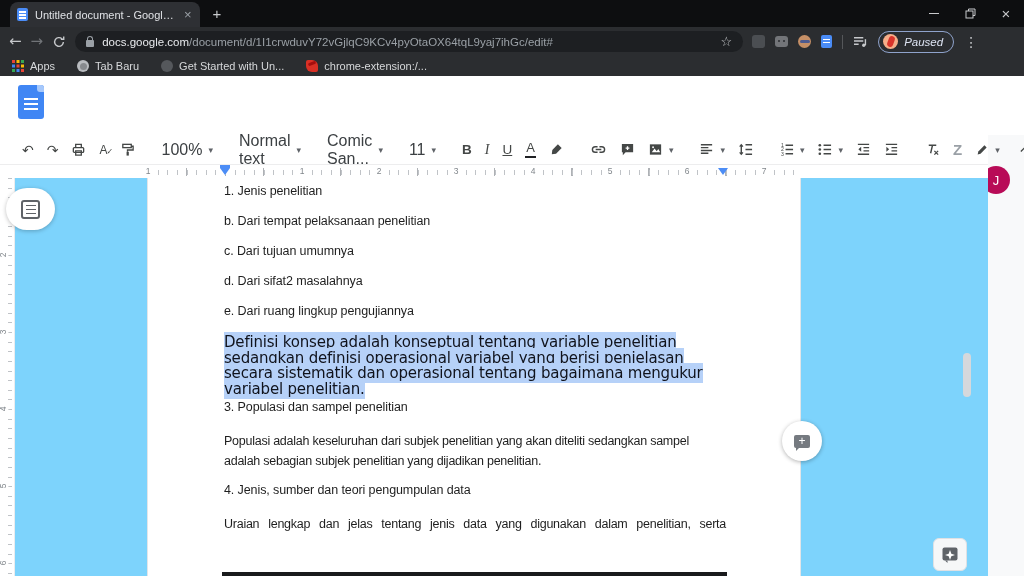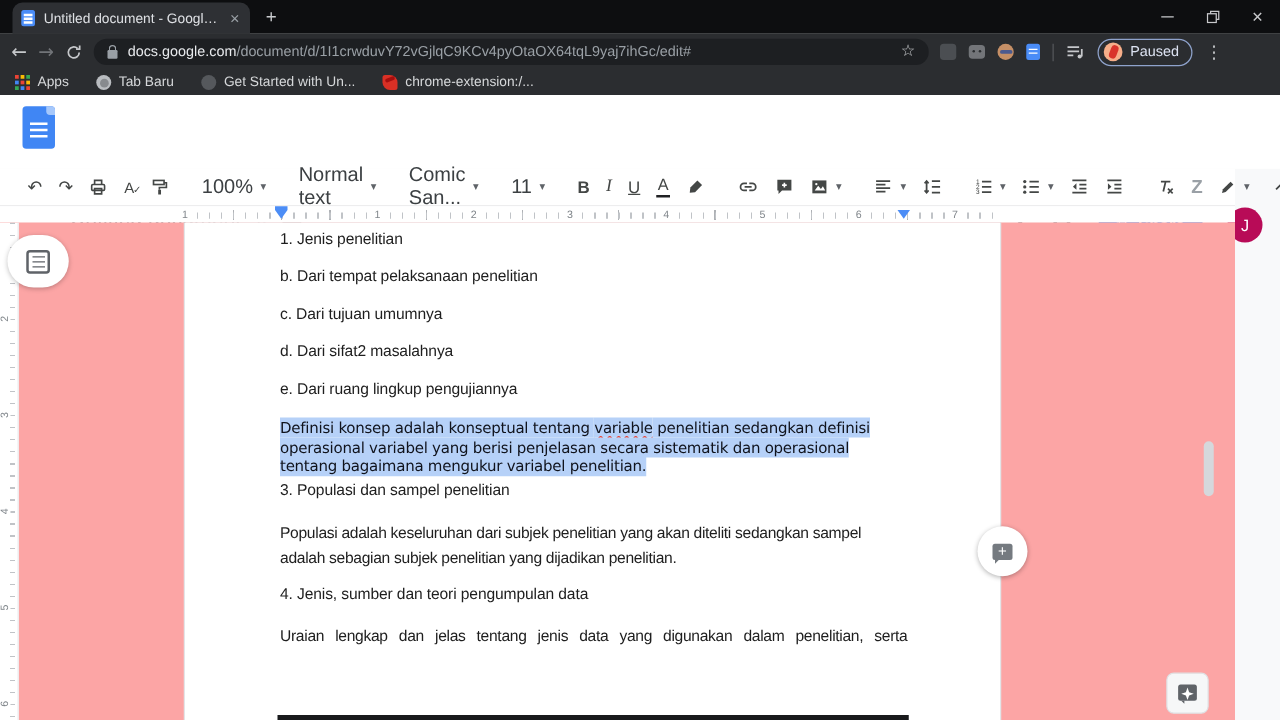--- a/index.html
+++ b/index.html
@@ -51,21 +51,21 @@
   .ext-doc { width:11px; height:13px; background:#4a8cf7; border-radius:2px; position:relative; }
   .ext-doc::after { content:""; position:absolute; left:2px; top:3.5px; width:7px; height:1.5px;
     background:#fff; box-shadow:0 3px 0 #fff; }
   .ext-sep { width:1px; height:14px; background:#55575a; }
   .paused-pill {
     display:flex; align-items:center; gap:6px; border:1px solid #8fa3cc; border-radius:12px;
     height:22px; padding:0 10px 0 4px;
   }
   .paused-dot { width:15px; height:15px; border-radius:50%; background:#f6ae89; position:relative; overflow:hidden;}
   .paused-dot::after{content:"";position:absolute;left:5px;top:2px;width:6px;height:11px;background:#d9342b;border-radius:4px;transform:rotate(20deg);}
-  .paused-label { color:#dde3f2; font-size:11.5px; }
+  .paused-label { color:#dde3f2; font-size:11.5px;font-style:italic; }
   .bookmarks {
     position:absolute; left:0; top:56px; width:1024px; height:20px; background:#2b2d30;
     display:flex; align-items:center; padding:0 12px; gap:22px;
   }
   .bm-item { display:flex; align-items:center; gap:6px; }
   .bm-label { color:#d6d8da; font-size:11px; white-space:nowrap; }
   .bm-globe { width:12px; height:12px; border-radius:50%; background:#b9bcc0; position:relative;}
   .bm-globe::after{content:"";position:absolute;left:2.5px;top:2.5px;width:7px;height:7px;border-radius:50%;background:#2b2d30;opacity:.35;}
   .bm-sphere { width:12px; height:12px; border-radius:50%; background:#55585c; }
   .bm-shield { width:12px; height:12px; background:#d93025; border-radius:2px 6px 2px 6px; position:relative;}
@@ -118,33 +118,33 @@
   .ruler { position:absolute; left:0; top:165px; width:988px; height:13px; background:#fff; }
   .ruler-ticks { position:absolute; left:148px; top:5px; width:652px; height:5px;
     background:repeating-linear-gradient(to right, #c0c3c7 0 1px, transparent 1px 9.63px); }
   .ruler-ticks-half { position:absolute; left:148px; top:3px; width:652px; height:8px;
     background:repeating-linear-gradient(to right, #aeb1b5 0 1px, transparent 1px 38.5px); }
   .ruler-num { position:absolute; top:1px; transform:translateX(-50%); font-size:8.5px; color:#80868b; background:#fff; padding:0 2px;}
   .marker { position:absolute; top:3px; width:0; height:0;
     border-left:5px solid transparent; border-right:5px solid transparent; border-top:7px solid #4c8df6; }
   .marker-bar { position:absolute; top:0; width:10px; height:3px; background:#4c8df6; }
   
-  .doc-canvas { position:absolute; left:0; top:178px; width:988px; height:398px; background:#fca5a5; overflow:hidden;text-decoration:underline;}
+  .doc-canvas { position:absolute; left:0; top:178px; width:988px; height:398px; background:#7dd3fc; overflow:hidden;text-decoration:underline;}
   .v-ruler { position:absolute; left:0; top:0; width:15px; height:398px; background:#fff;
     border-right:1px solid #ececee; }
   .v-ruler-ticks { position:absolute; right:2px; top:0; width:4px; height:100%;
     background:repeating-linear-gradient(to bottom, #c0c3c7 0 1px, transparent 1px 9.63px); }
   .v-ruler-num { position:absolute; left:1px; transform:rotate(-90deg); font-size:8.5px; color:#80868b; background:#fff; }
   .page { position:absolute; left:148px; top:0; width:652px; height:398px; background:#fff;
     box-shadow:0 0 0 1px #e3e5e8; }
   .doc-content { position:absolute; left:76px; top:7px; width:502px; color:#1e1e1e; }
   .para { font-size:12.5px; line-height:13px; letter-spacing:-0.1px; margin:0 0 17px; }
   .p-body { line-height:20px; margin-bottom:13px; letter-spacing:-0.25px; }
   .p-justify { text-align:justify; text-align-last:justify; margin-bottom:2px; }
-  .p-hl { font-family:"DejaVu Sans",sans-serif; font-size:12px; letter-spacing:-0.2px; line-height:15.5px; margin-bottom:4px; color:#10131c; }
+  .p-hl { font-family:"DejaVu Sans",sans-serif; font-size:15px; letter-spacing:-0.2px; line-height:15.5px; margin-bottom:4px; color:#10131c; }
   .p-hl .sel { background:#b6d1f8; padding:1px 0; box-decoration-break:clone; -webkit-box-decoration-break:clone; }
   .misspell { text-decoration:underline; text-decoration-style:wavy; text-decoration-color:#e94335;
     text-decoration-thickness:1px; text-underline-offset:2px; }
   .cutoff-line { position:absolute; left:74px; top:394px; width:505px; height:4px; background:#191a1c; }
   .comment-add {
     position:absolute; left:782px; top:243px; width:40px; height:40px; border-radius:50%;
     background:#fff; box-shadow:0 1px 4px rgba(0,0,0,.3); display:flex; align-items:center; justify-content:center;
   }
   .comment-add-glyph { width:16px; height:13px; background:#757a80; border-radius:2px; position:relative; }
   .comment-add-glyph::before { content:"+"; position:absolute; left:0; right:0; top:0; bottom:0;

